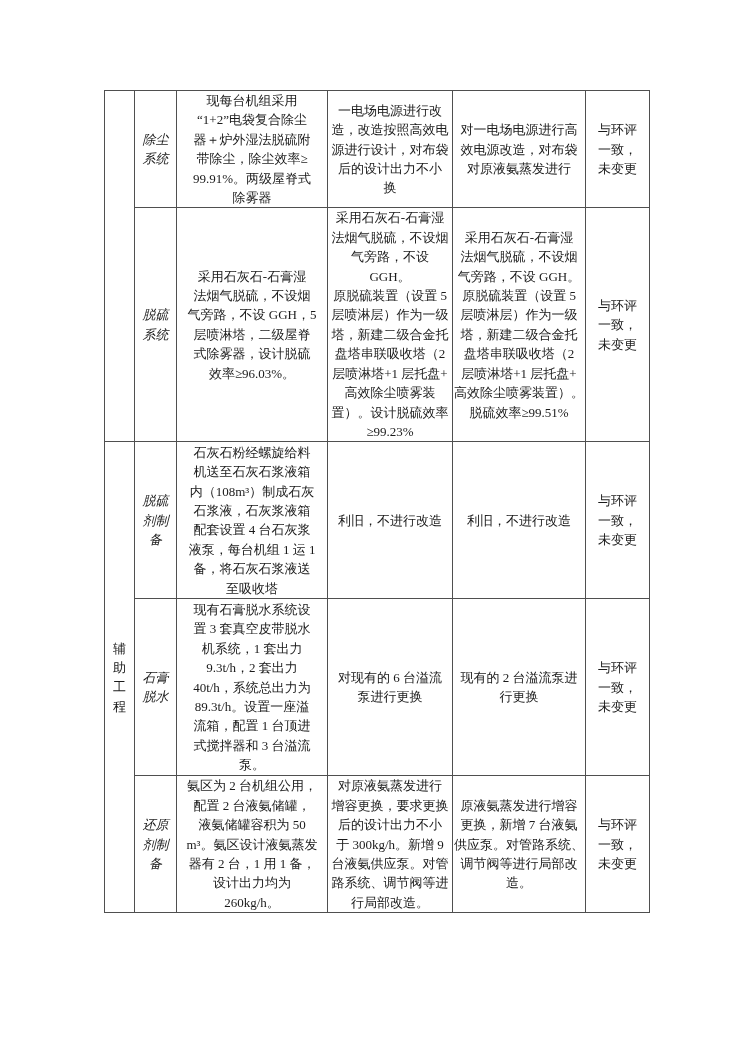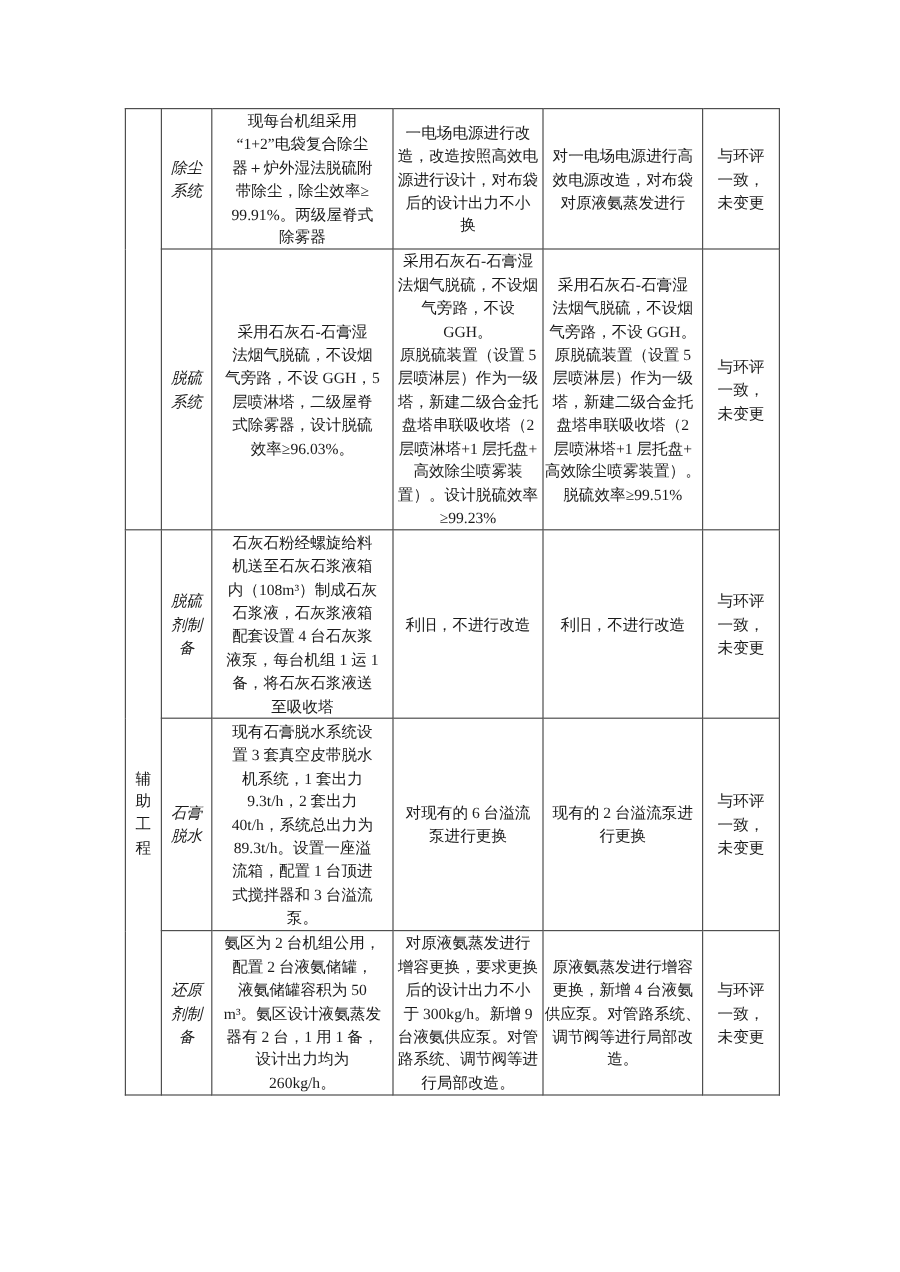--- a/index.html
+++ b/index.html
@@ -166,21 +166,21 @@
 设计出力均为
 260kg/h。</td>
         <td>对原液氨蒸发进行
 增容更换，要求更换
 后的设计出力不小
 于 300kg/h。新增 9
 台液氨供应泵。对管
 路系统、调节阀等进
 行局部改造。</td>
         <td>原液氨蒸发进行增容
-更换，新增 4 台液氨
+更换，新增 7 台液氨
 供应泵。对管路系统、
 调节阀等进行局部改
 造。</td>
         <td>与环评
 一致，
 未变更</td>
       </tr>
     </tbody>
   </table>
 </div>

